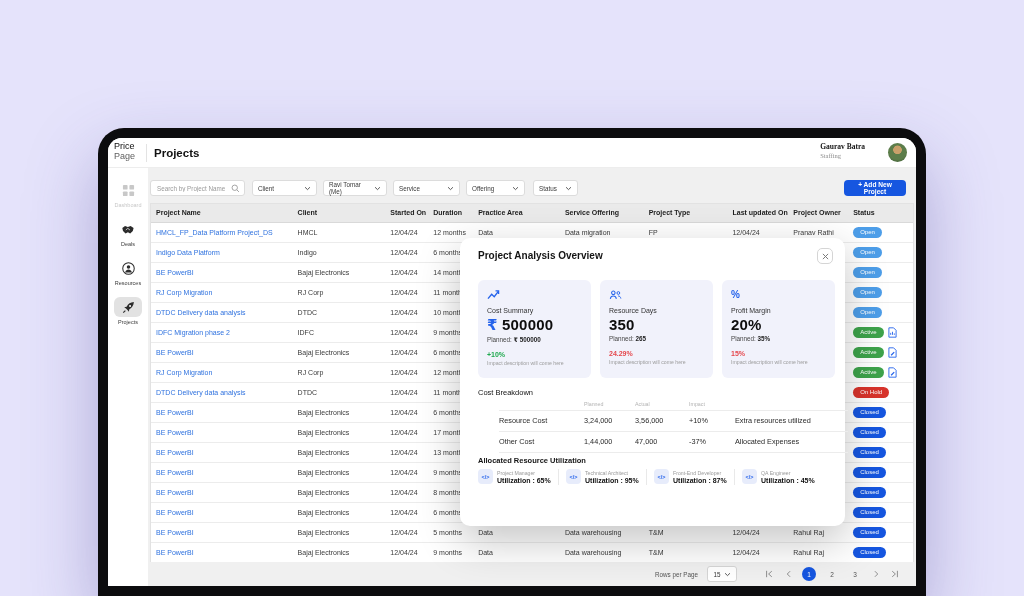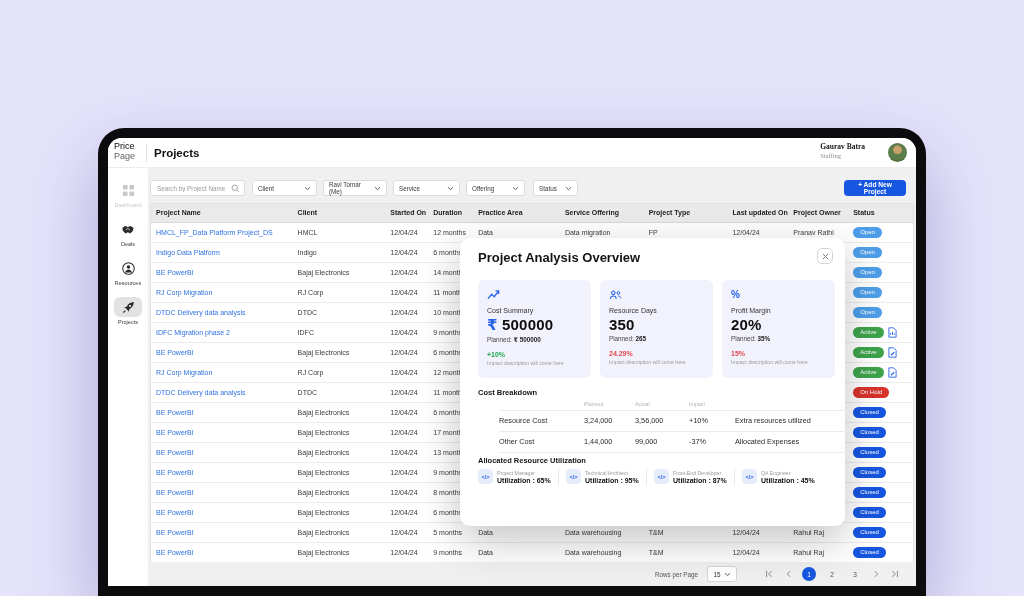--- a/index.html
+++ b/index.html
@@ -49,32 +49,32 @@
   .docic{display:inline-flex;align-items:center;}
   
   .footer{position:absolute;left:0;top:394px;width:768px;height:24px;display:flex;align-items:center;justify-content:flex-end;padding-right:16px;box-sizing:border-box;gap:9px;background:#F0F0F0;}
   .rpp-label{font-size:6.3px;color:#555;margin-right:0;}
   .rpp-select{width:28px;height:14px;background:#fff;border:1px solid #d5d5d5;border-radius:3px;display:flex;align-items:center;justify-content:center;gap:3px;font-size:6.3px;color:#333;cursor:pointer;margin-right:18px;}
   .pgbtn{display:flex;align-items:center;justify-content:center;width:10px;height:14px;cursor:pointer;}
   .pg{font-size:6.5px;color:#555;width:14px;height:14px;display:flex;align-items:center;justify-content:center;cursor:pointer;border-radius:50%;}
   .pg.current{color:#fff;}
   
   .modal{position:absolute;left:352px;top:100px;width:385px;height:288px;background:#fff;border-radius:10px;box-shadow:0 14px 44px rgba(0,0,0,.24);z-index:10;}
-  .m-title{position:absolute;left:18px;top:12px;margin:0;font-size:13px;font-weight:bold;color:#141414;}
+  .m-title{position:absolute;left:18px;top:12px;margin:0;font-size:10px;font-weight:bold;color:#141414;}
   .m-close{position:absolute;right:12px;top:10px;width:16px;height:16px;border:1px solid #d5d5d5;border-radius:5px;background:#fff;display:flex;align-items:center;justify-content:center;cursor:pointer;box-sizing:border-box;}
   .cards{position:absolute;left:18px;top:42px;display:flex;gap:9px;}
   .card{width:113px;height:98px;background:#F1F2FB;border-radius:6px;padding:9px;box-sizing:border-box;}
   .c-ic{height:11px;margin-bottom:7px;display:flex;align-items:center;}
   .c-label{font-size:7px;color:#333;margin-bottom:2px;}
   .c-value{font-size:15px;font-weight:bold;color:#0d0d0d;margin-bottom:2px;letter-spacing:.2px;}
   .c-planned{font-size:6.3px;color:#454545;margin-bottom:8px;}
   .c-planned b{color:#222;}
   .c-delta{font-size:7px;font-weight:bold;margin-bottom:2px;}
   .c-note{font-size:5.2px;color:#9c9c9c;}
-  .bd-title{position:absolute;left:18px;top:150px;font-size:7.5px;font-weight:bold;color:#141414;}
+  .bd-title{position:absolute;left:18px;top:150px;font-size:7.5px;font-weight:normal;color:#141414;}
   .bd-grid{position:absolute;left:18px;top:161px;width:349px;display:grid;grid-template-columns:85px 51px 54px 46px 1fr;margin-left:21px;}
   .bd-h{font-size:5.3px;color:#b3b3b3;height:11px;line-height:11px;}
   .bd-c{font-size:7.3px;color:#2a2a2a;height:20px;line-height:20px;border-top:1px solid #ececec;white-space:nowrap;overflow:hidden;}
   .bd-c.last-row{border-bottom:1px solid #ececec;}
   .ut-title{position:absolute;left:18px;top:218px;font-size:7.5px;font-weight:bold;color:#141414;}
   .chips{position:absolute;left:18px;top:231px;display:flex;}
   .chip{width:80px;display:flex;gap:4px;align-items:flex-start;}
   .chip + .chip{border-left:1px solid #e9e9e9;padding-left:7px;}
   .chip-ic{width:15px;height:15px;background:#E7ECFB;border-radius:4px;display:flex;align-items:center;justify-content:center;flex:none;}
   .code-glyph{font-size:5.5px;font-weight:bold;color:#2563EB;font-style:normal;}
@@ -590,21 +590,21 @@
             <div class="bd-h">Actual</div>
             <div class="bd-h">Impact</div>
             <div class="bd-h"></div>
             <div class="bd-c">Resource Cost</div>
             <div class="bd-c">3,24,000</div>
             <div class="bd-c">3,56,000</div>
             <div class="bd-c">+10%</div>
             <div class="bd-c">Extra resources utilized</div>
             <div class="bd-c last-row">Other Cost</div>
             <div class="bd-c last-row">1,44,000</div>
-            <div class="bd-c last-row">99,000</div>
+            <div class="bd-c last-row">47,000</div>
             <div class="bd-c last-row">-37%</div>
             <div class="bd-c last-row">Allocated Expenses</div>
           </div>
         <div class="ut-title">Allocated Resource Utilization</div>
         <div class="chips" id="chips-host">
             <div class="chip">
     <span class="chip-ic">
                 <i class="code-glyph">&lt;/&gt;</i>
               </span>
     <span>

